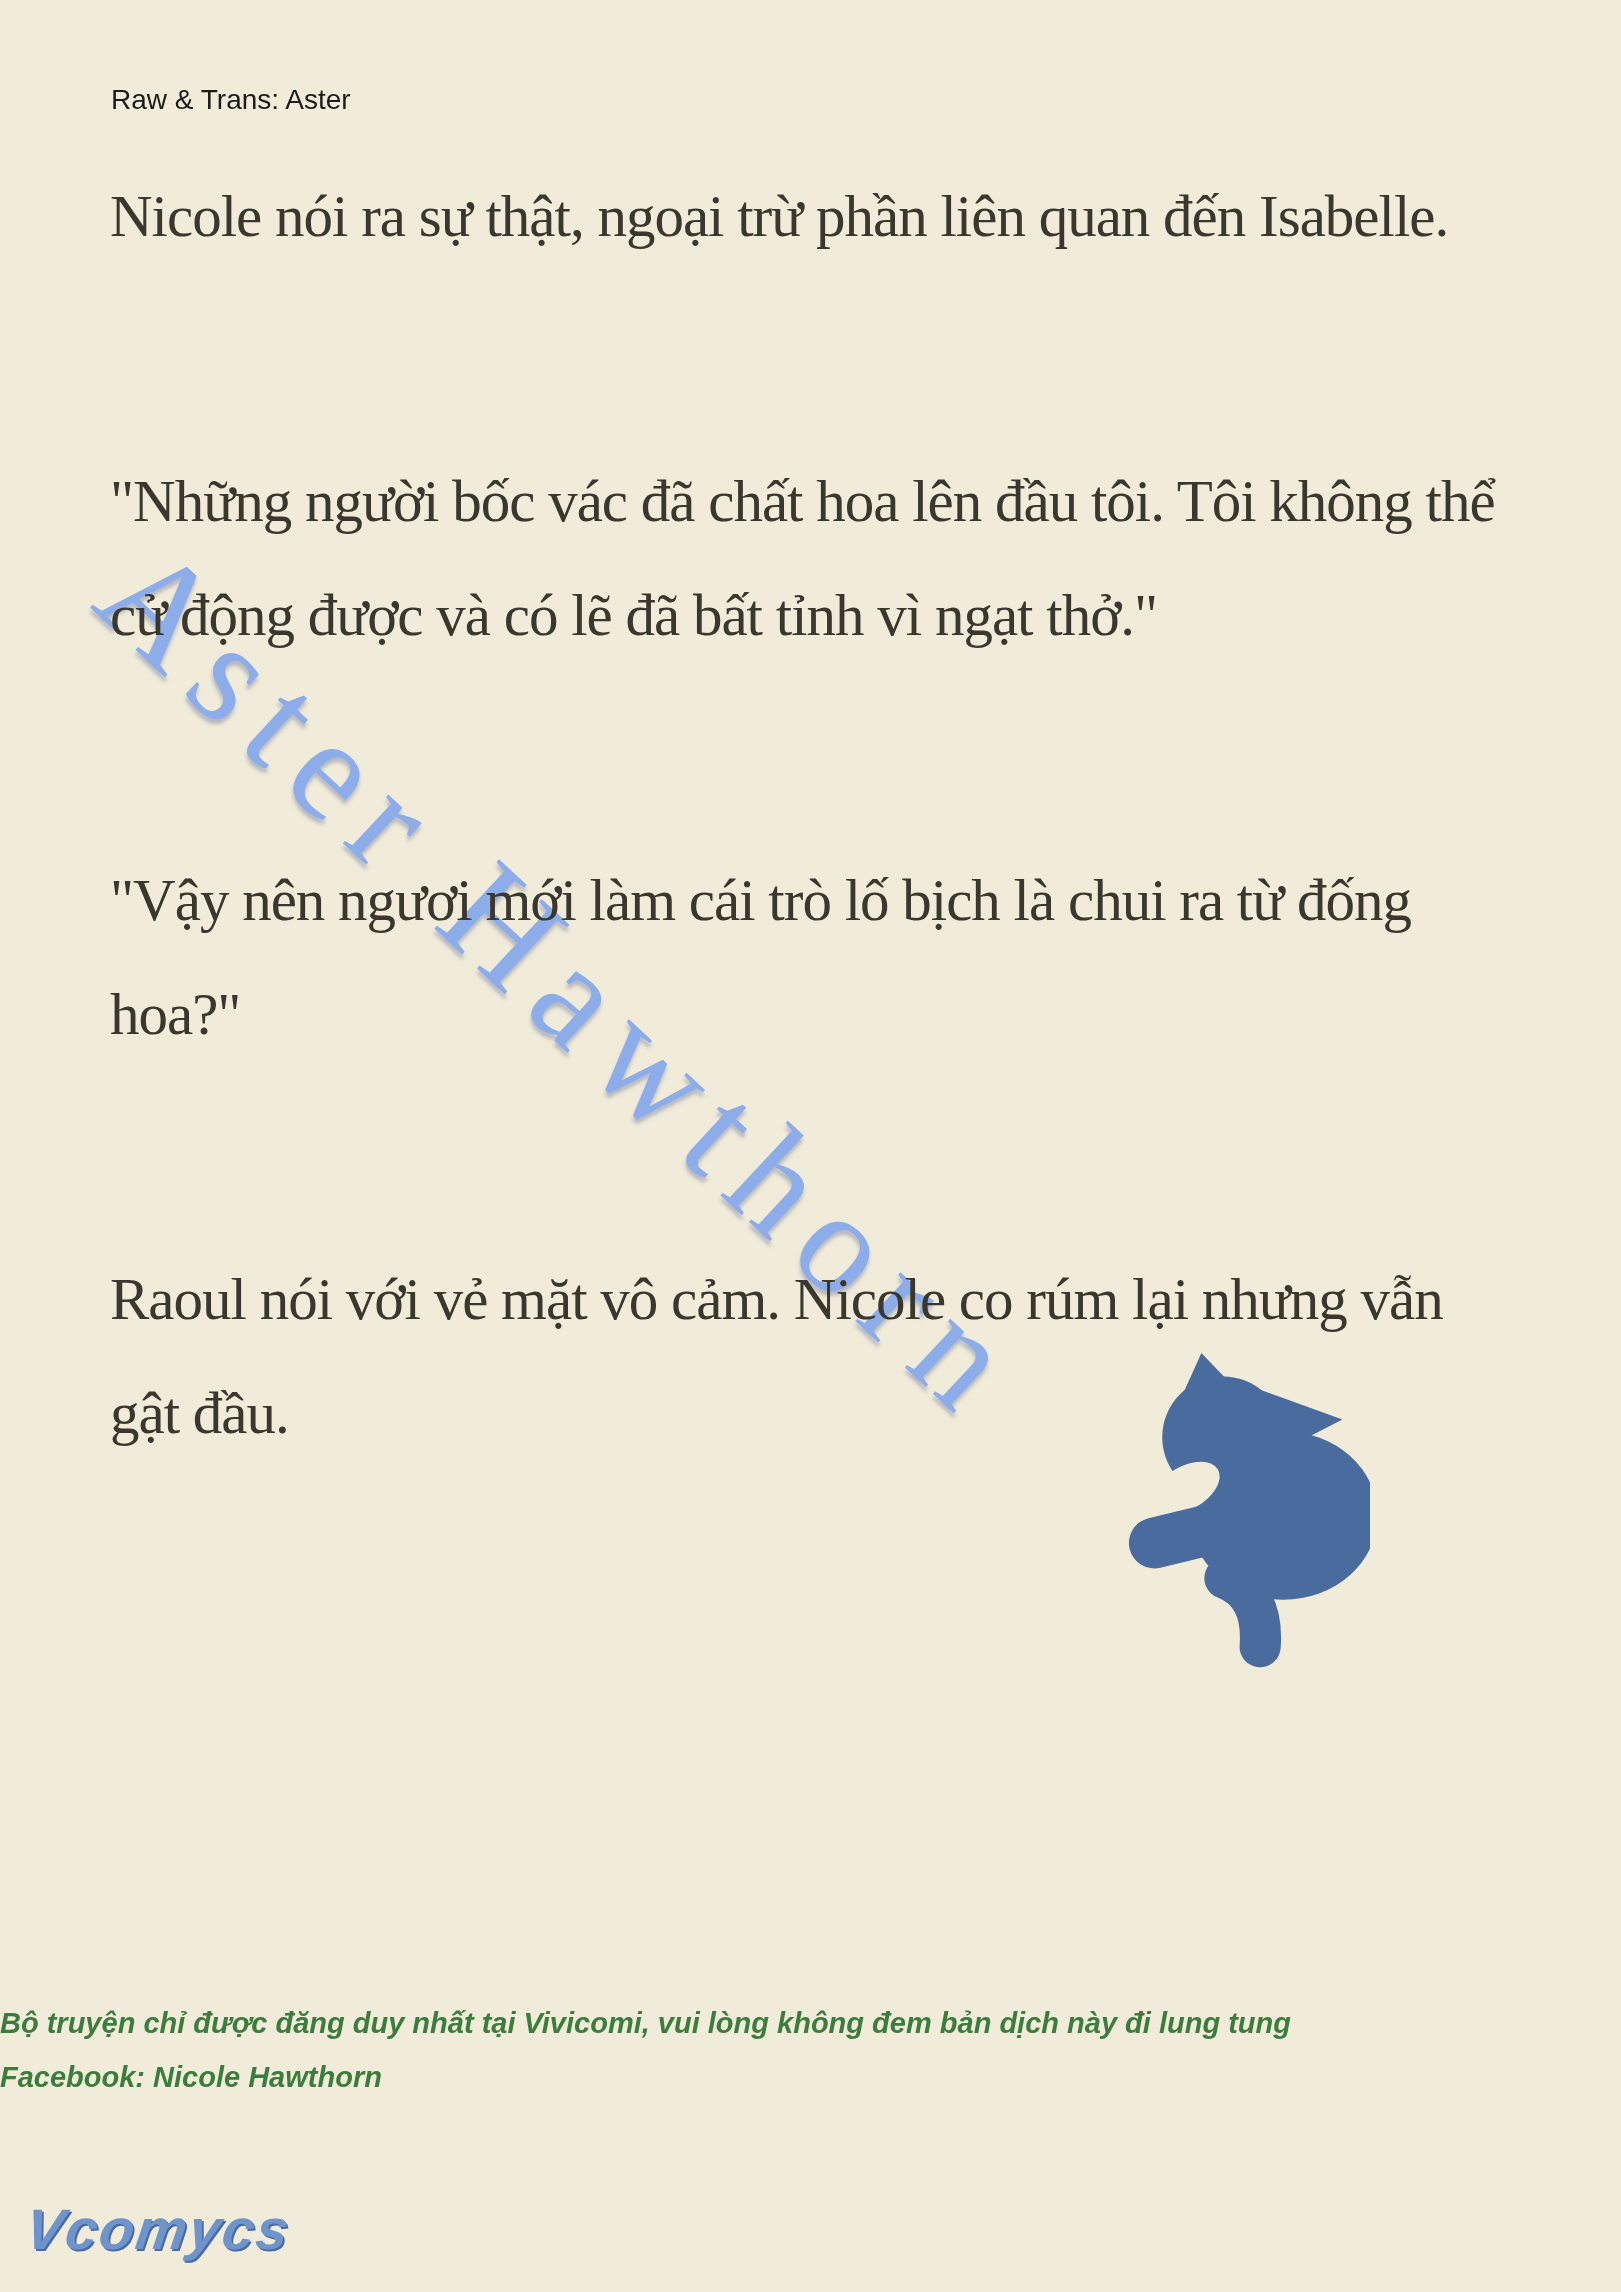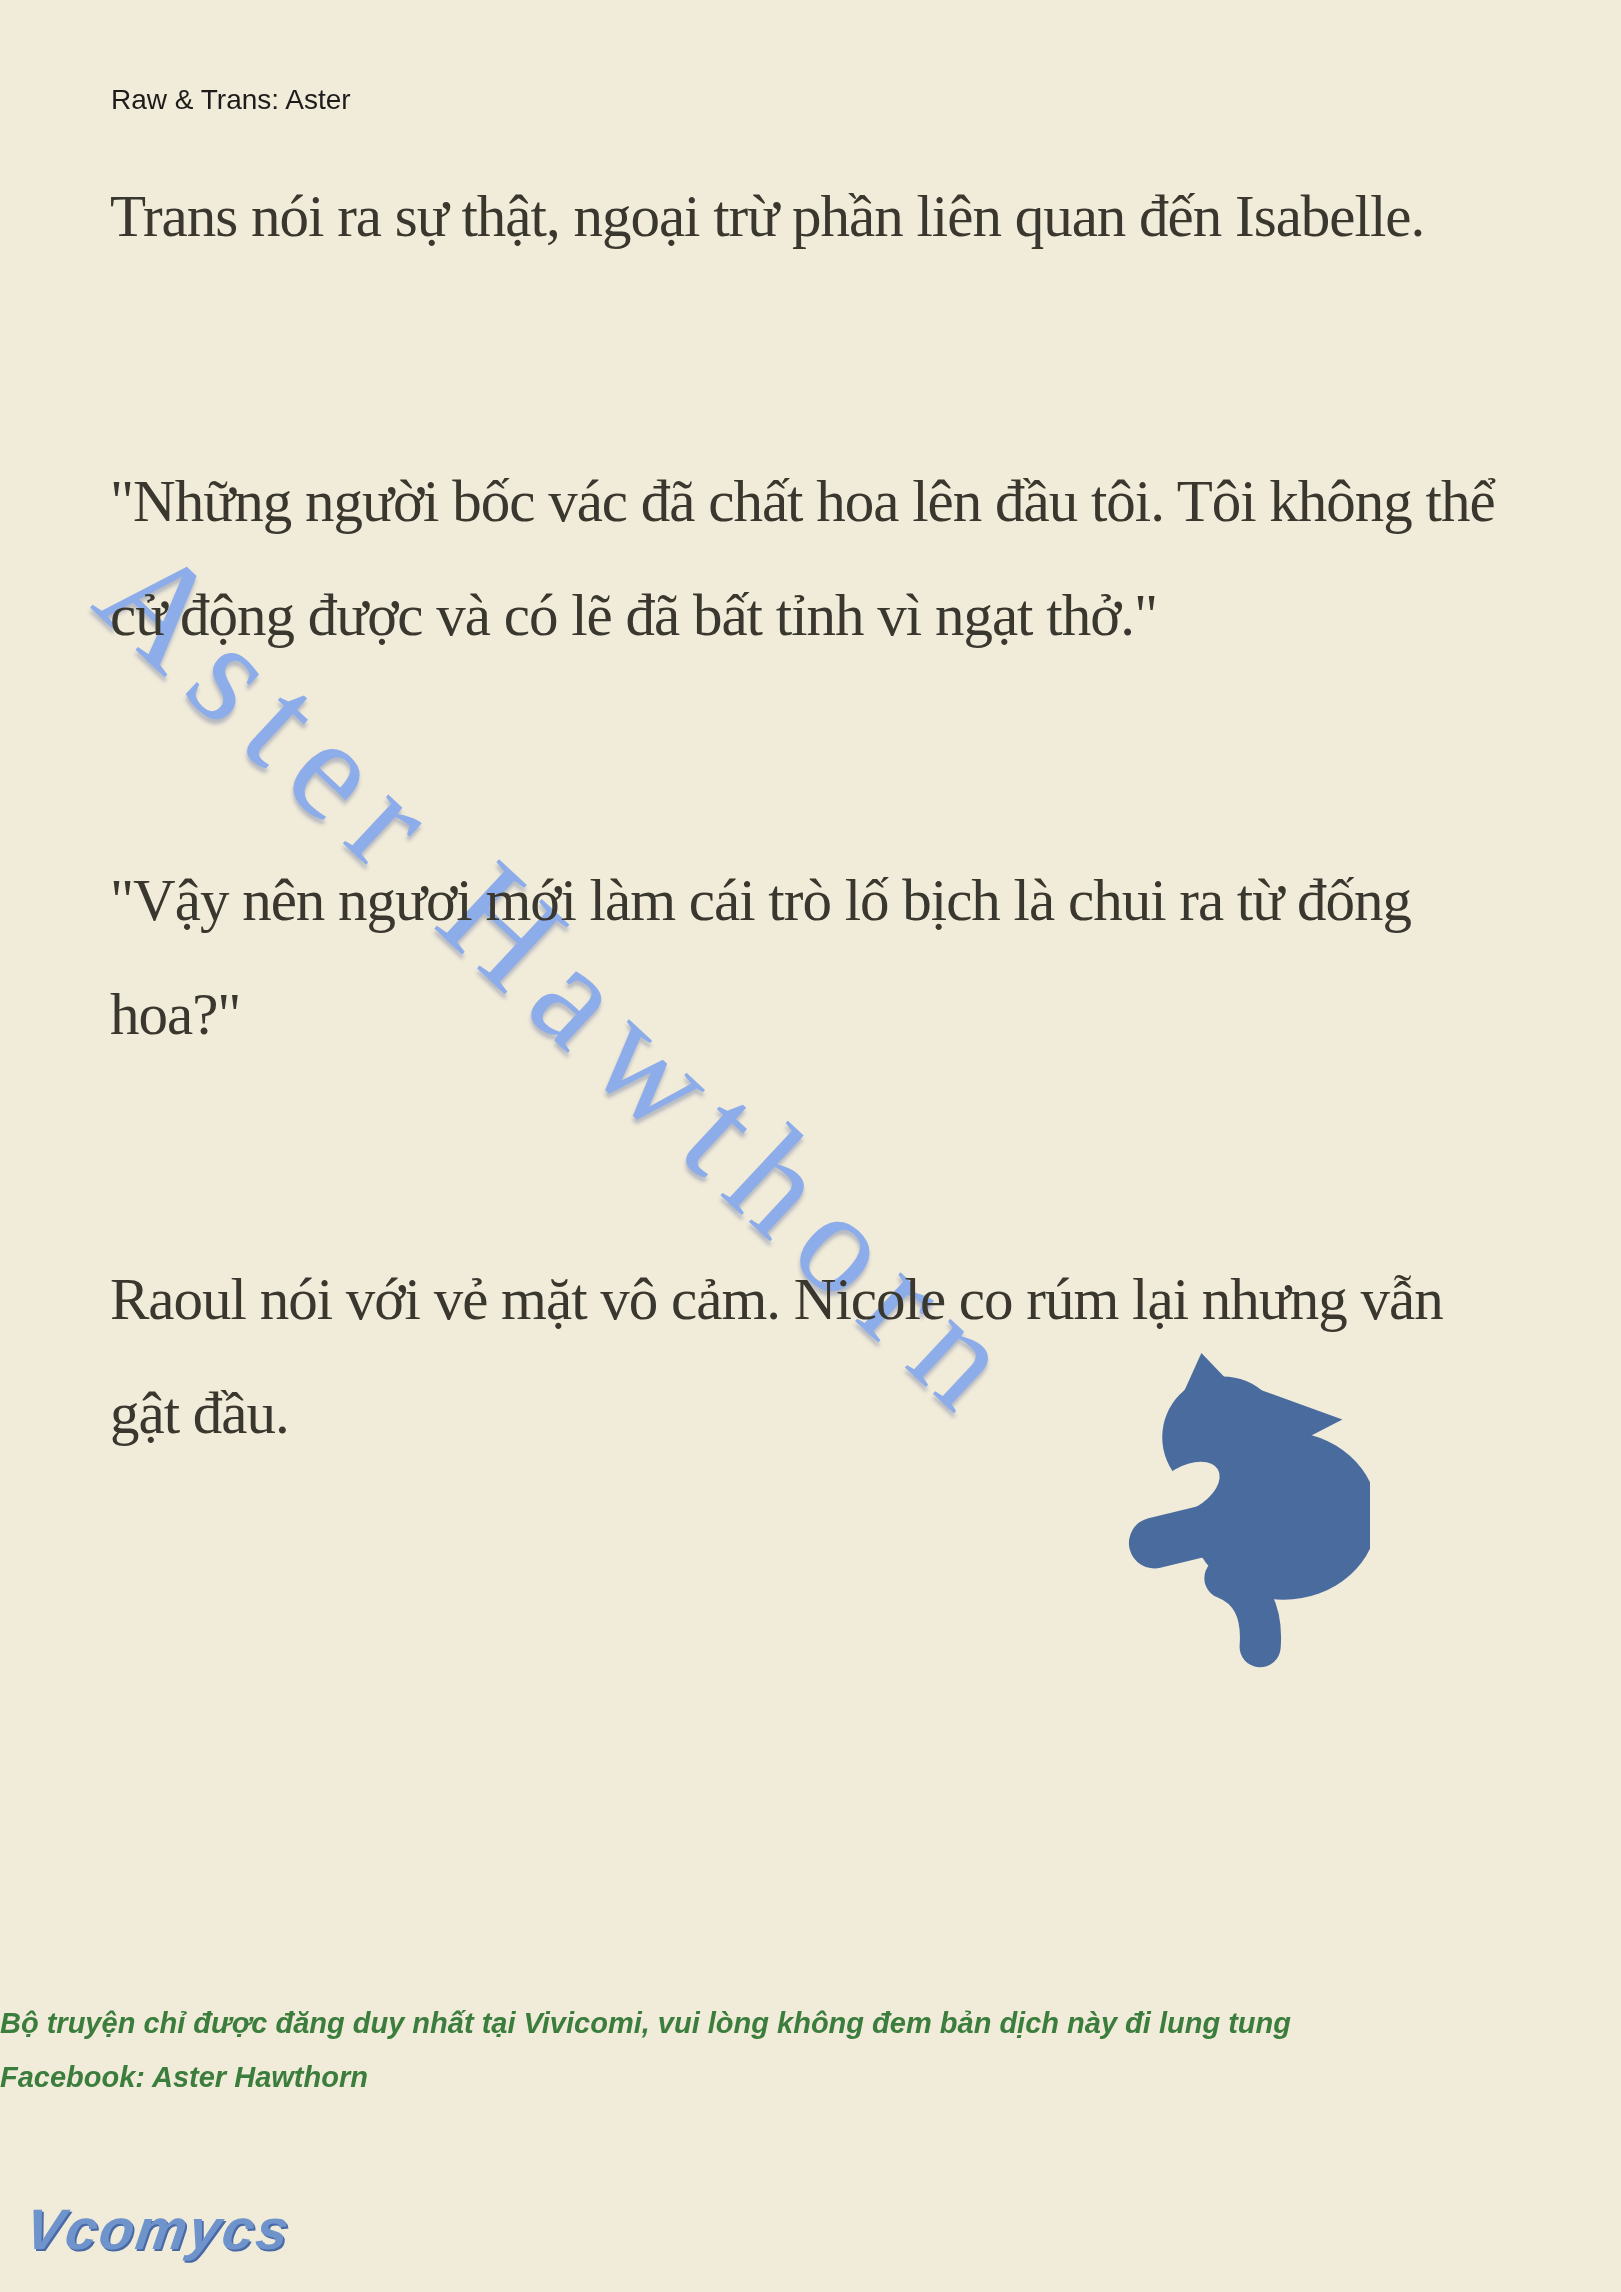--- a/index.html
+++ b/index.html
@@ -90,27 +90,27 @@
     <polygon class="fur" points="136,36 230,70 148,112"></polygon>
 
     <ellipse class="notch" cx="70" cy="140" rx="38" ry="22" transform="rotate(-30 70 140)"></ellipse>
 
     <path class="fur-stroke" d="M96,182 L38,196" stroke-width="52"></path>
 
     <path class="fur-stroke" d="M110,232 Q150,248 146,302" stroke-width="42"></path>
   </svg>
 
   <div class="content">
-    <p>Trans nói ra sự thật, ngoại trừ phần liên quan đến Isabelle.</p>
+    <p>Nicole nói ra sự thật, ngoại trừ phần liên quan đến Isabelle.</p>
     <p>"Những người bốc vác đã chất hoa lên đầu tôi. Tôi không thể cử động được và có lẽ đã bất tỉnh vì ngạt thở."</p>
     <p>"Vậy nên ngươi mới làm cái trò lố bịch là chui ra từ đống hoa?"</p>
     <p>Raoul nói với vẻ mặt vô cảm. Nicole co rúm lại nhưng vẫn gật đầu.</p>
   </div>
 
   <div class="footer">
     <p>Bộ truyện chỉ được đăng duy nhất tại Vivicomi, vui lòng không đem bản dịch này đi lung tung</p>
-    <p>Facebook: Aster Hawthorn</p>
+    <p>Facebook: Nicole Hawthorn</p>
   </div>
 
   <div class="logo">Vcomycs</div>
 
 </div>
 
 
 </body></html>

